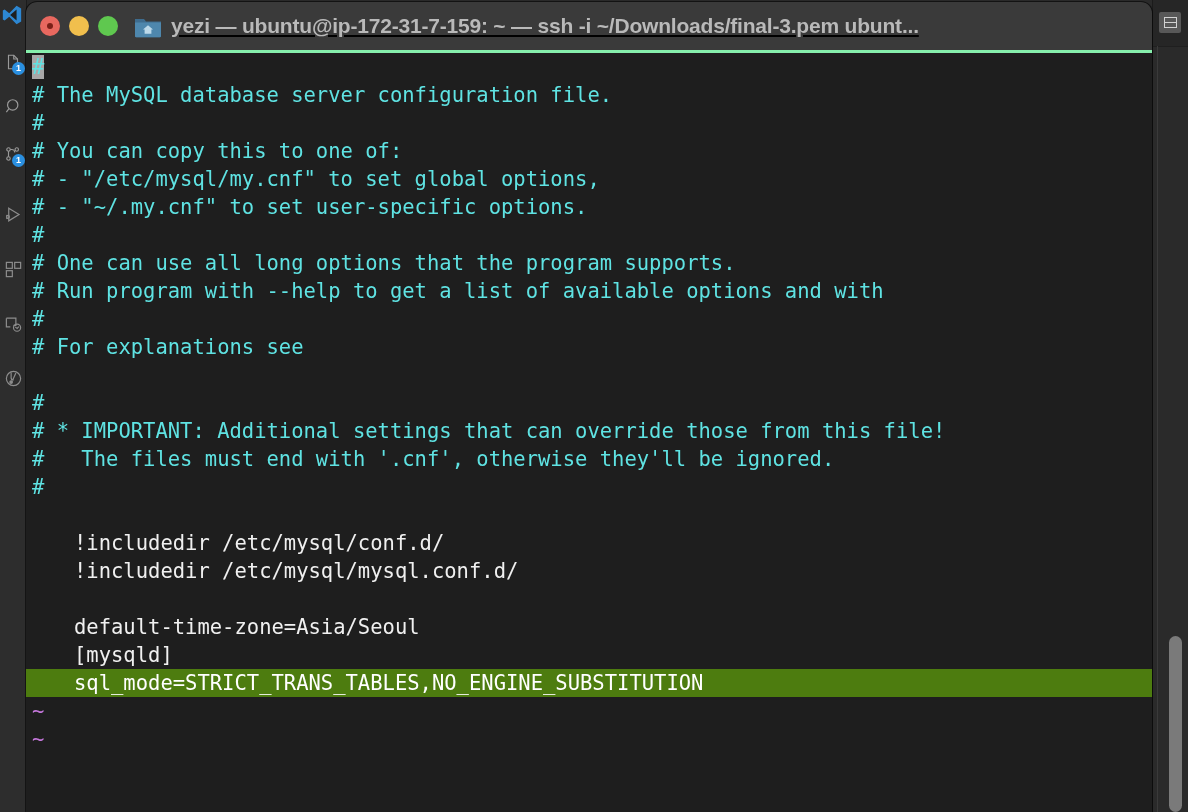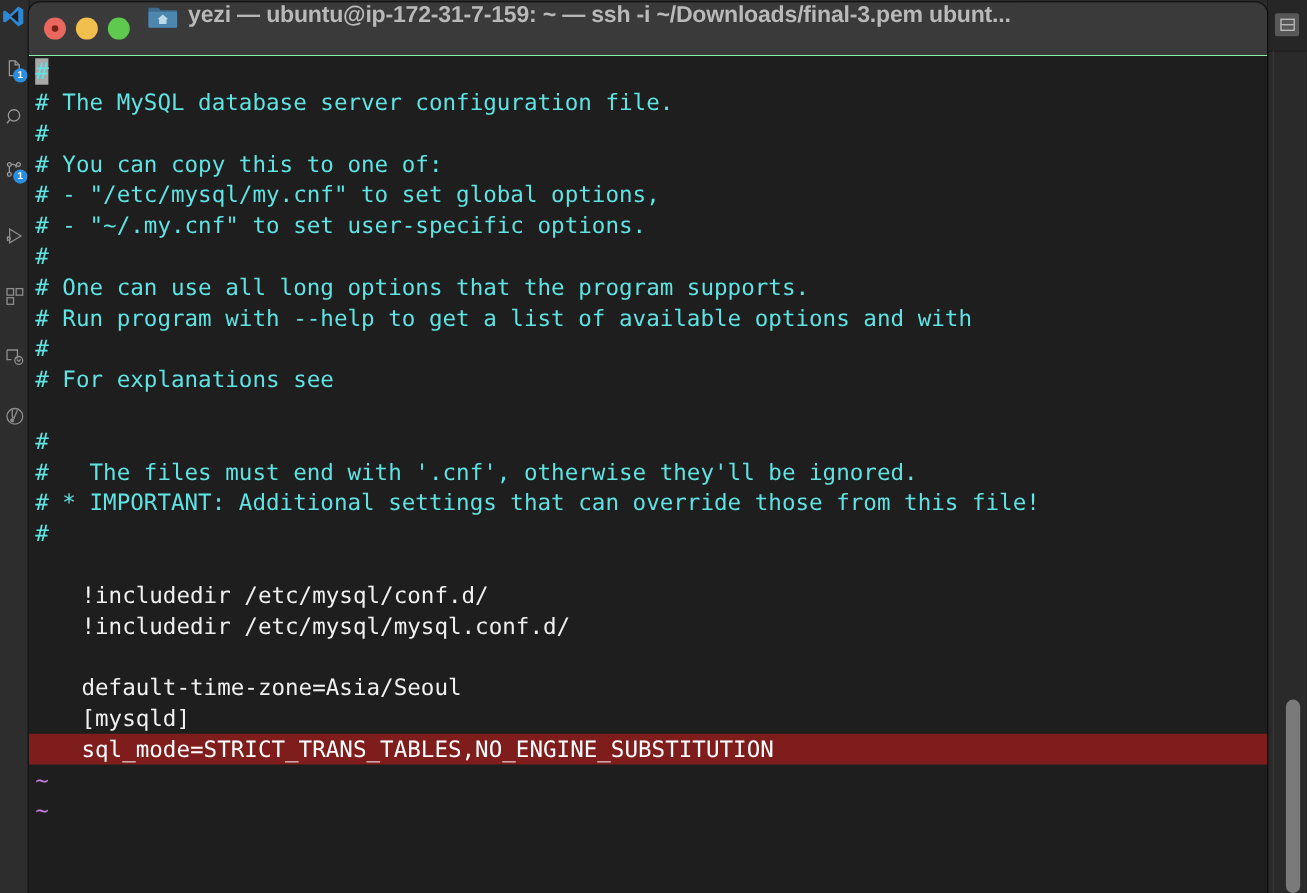--- a/index.html
+++ b/index.html
@@ -146,22 +146,24 @@
     overflow: hidden;
     z-index: 3;
     box-shadow: 0 0 0 1px rgba(0,0,0,0.55);
   }
   .titlebar {
     position: relative;
     height: 48px;
     background: #3a3a3a;
     border-top-left-radius: 11px;
     border-top-right-radius: 11px;
-    border-bottom: 1px solid #86efac;
+    border-bottom: 3px solid #86efac;
     display: flex;
+    align-items: center;
+    text-decoration: underline;
   }
   .traffic {
     display: flex;
     gap: 9px;
     margin-left: 14px;
     align-items: center;
   }
   .dot {
     width: 20px; height: 20px;
     border-radius: 50%;
@@ -214,21 +216,21 @@
     font-size: 20.5px;
     letter-spacing: 0px;
     white-space: pre;
     padding-left: 6px;
     color: #e6e6e6;
   }
   .line.comment { color: #5fe3e3; }
   .line.plain   { color: #f0f0f0; padding-left: 48px; }
   .line.tilde   { color: #c678dd; }
   .line.sel {
-    background: #7f1d1d;
+    background: #4d7c0f;
     color: #ffffff;
   }
   .cursor-block {
     background: #a8a8a8;
     color: #5fe3e3;
   }
 </style>
 </head>
 <body>
 
@@ -338,22 +340,22 @@
           <div class="line comment"># You can copy this to one of:</div>
           <div class="line comment"># - "/etc/mysql/my.cnf" to set global options,</div>
           <div class="line comment"># - "~/.my.cnf" to set user-specific options.</div>
           <div class="line comment">#</div>
           <div class="line comment"># One can use all long options that the program supports.</div>
           <div class="line comment"># Run program with --help to get a list of available options and with</div>
           <div class="line comment">#</div>
           <div class="line comment"># For explanations see</div>
           <div class="line blank"></div>
           <div class="line comment">#</div>
+          <div class="line comment"># * IMPORTANT: Additional settings that can override those from this file!</div>
           <div class="line comment">#   The files must end with '.cnf', otherwise they'll be ignored.</div>
-          <div class="line comment"># * IMPORTANT: Additional settings that can override those from this file!</div>
           <div class="line comment">#</div>
           <div class="line blank"></div>
           <div class="line plain">!includedir /etc/mysql/conf.d/</div>
           <div class="line plain">!includedir /etc/mysql/mysql.conf.d/</div>
           <div class="line blank"></div>
           <div class="line plain">default-time-zone=Asia/Seoul</div>
           <div class="line plain">[mysqld]</div>
           <div class="line plain sel">sql_mode=STRICT_TRANS_TABLES,NO_ENGINE_SUBSTITUTION</div>
           <div class="line tilde">~</div>
           <div class="line tilde">~</div>

